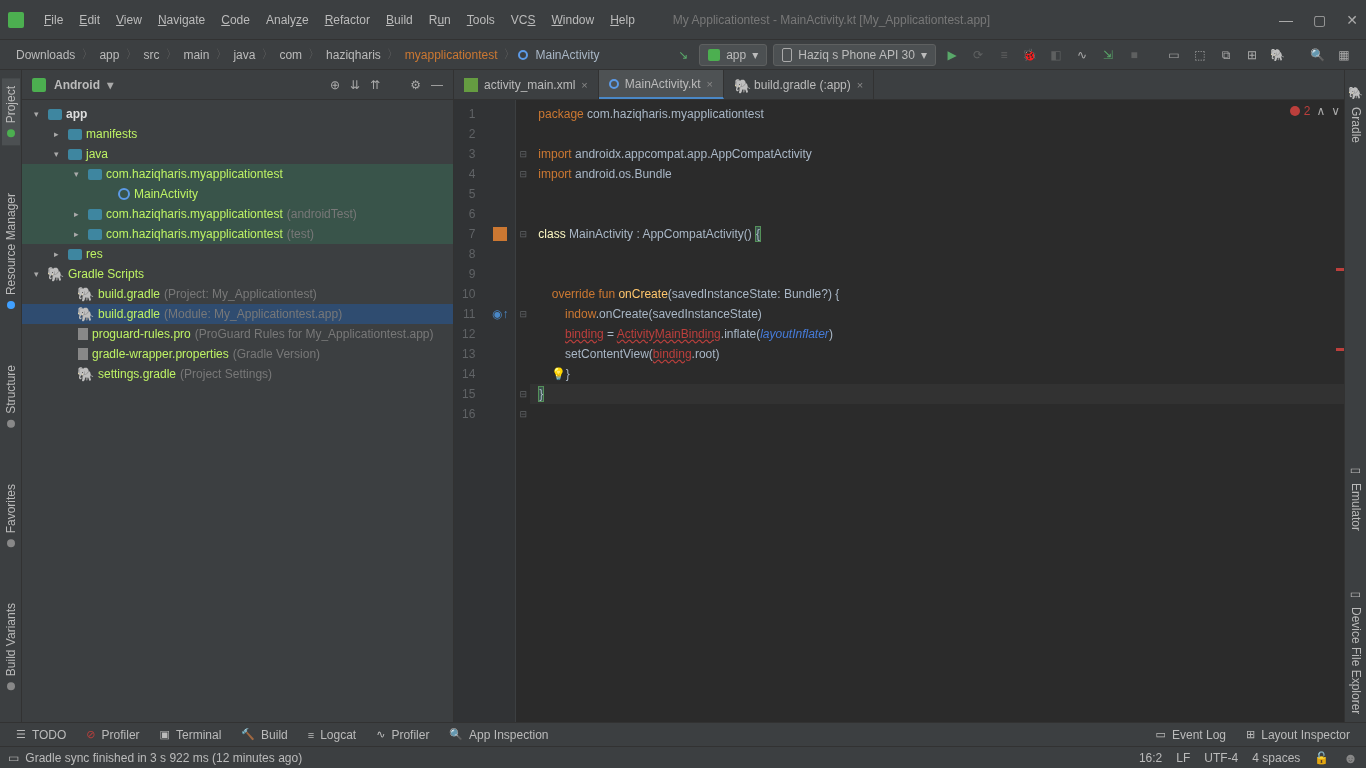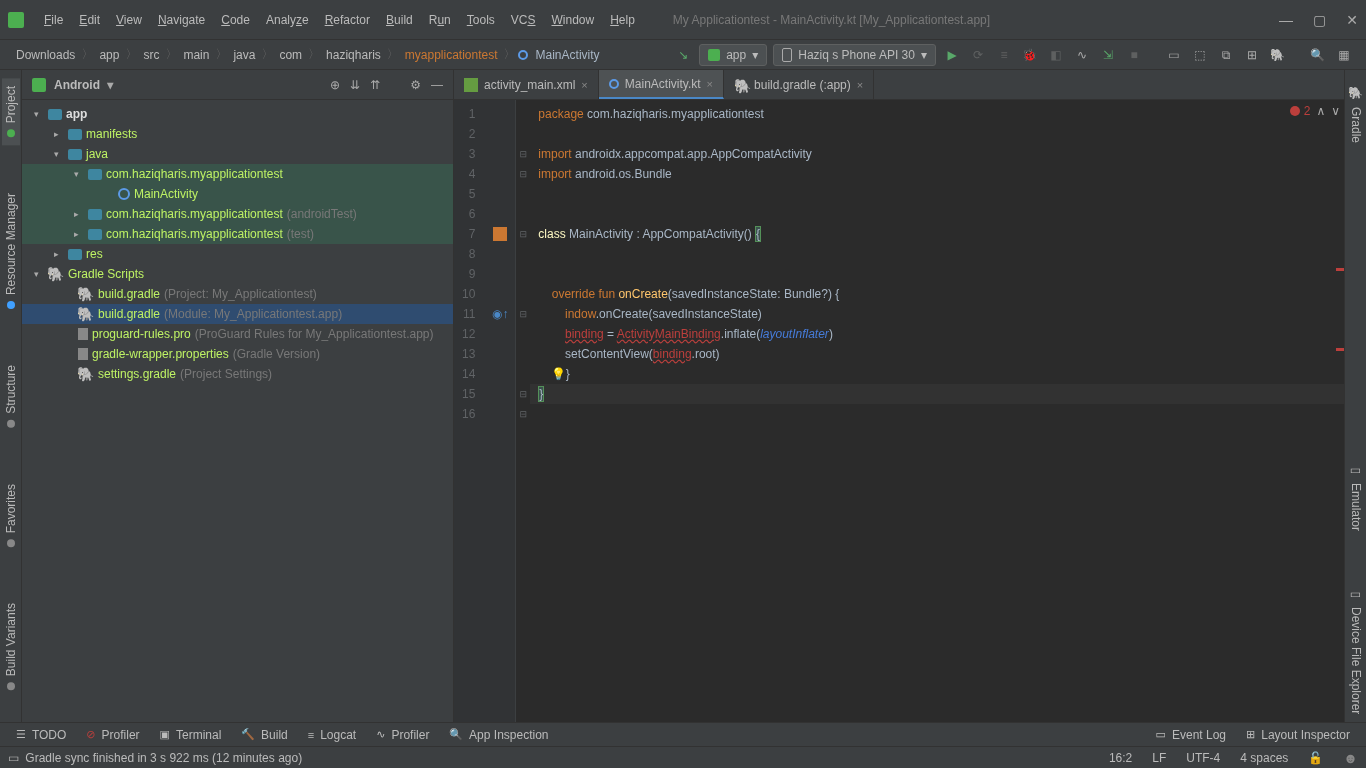--- a/index.html
+++ b/index.html
@@ -84,21 +84,21 @@
 .editor-markers{position:absolute;top:4px;right:4px;display:flex;align-items:center;gap:6px;color:#aaa}
 .editor-markers .err-count{color:#bc3f3c;display:flex;align-items:center;gap:4px}
 .error-stripe{position:absolute;right:0;top:0;bottom:0;width:10px}
 .error-stripe .mark{position:absolute;right:0;width:8px;height:3px;background:#bc3f3c}
 .bottom-tabs{height:24px;background:#3c3f41;display:flex;align-items:center;padding:0 8px;border-top:1px solid #323232;gap:4px}
 .bottom-tab{display:flex;align-items:center;gap:6px;padding:0 8px;color:#bbb;cursor:pointer;height:22px}
 .bottom-tab .icon{font-size:11px}
 .bottom-tabs .spacer{flex:1}
 .statusbar{height:22px;background:#3c3f41;display:flex;align-items:center;padding:0 8px;border-top:1px solid #323232;color:#bbb;font-size:11px}
 .statusbar .msg{flex:1;display:flex;align-items:center;gap:6px}
-.statusbar .right{display:flex;align-items:center;gap:20px}
+.statusbar .right{display:flex;align-items:center;gap:14px}
 .statusbar .face{color:#888;font-size:14px}
 .statusbar .lock{color:#888}
 </style>
 </head>
 <body>
 
 <div class="menubar">
   <div class="logo"></div>
   <div class="menu-item">
       <span><u>F</u>ile</span>

